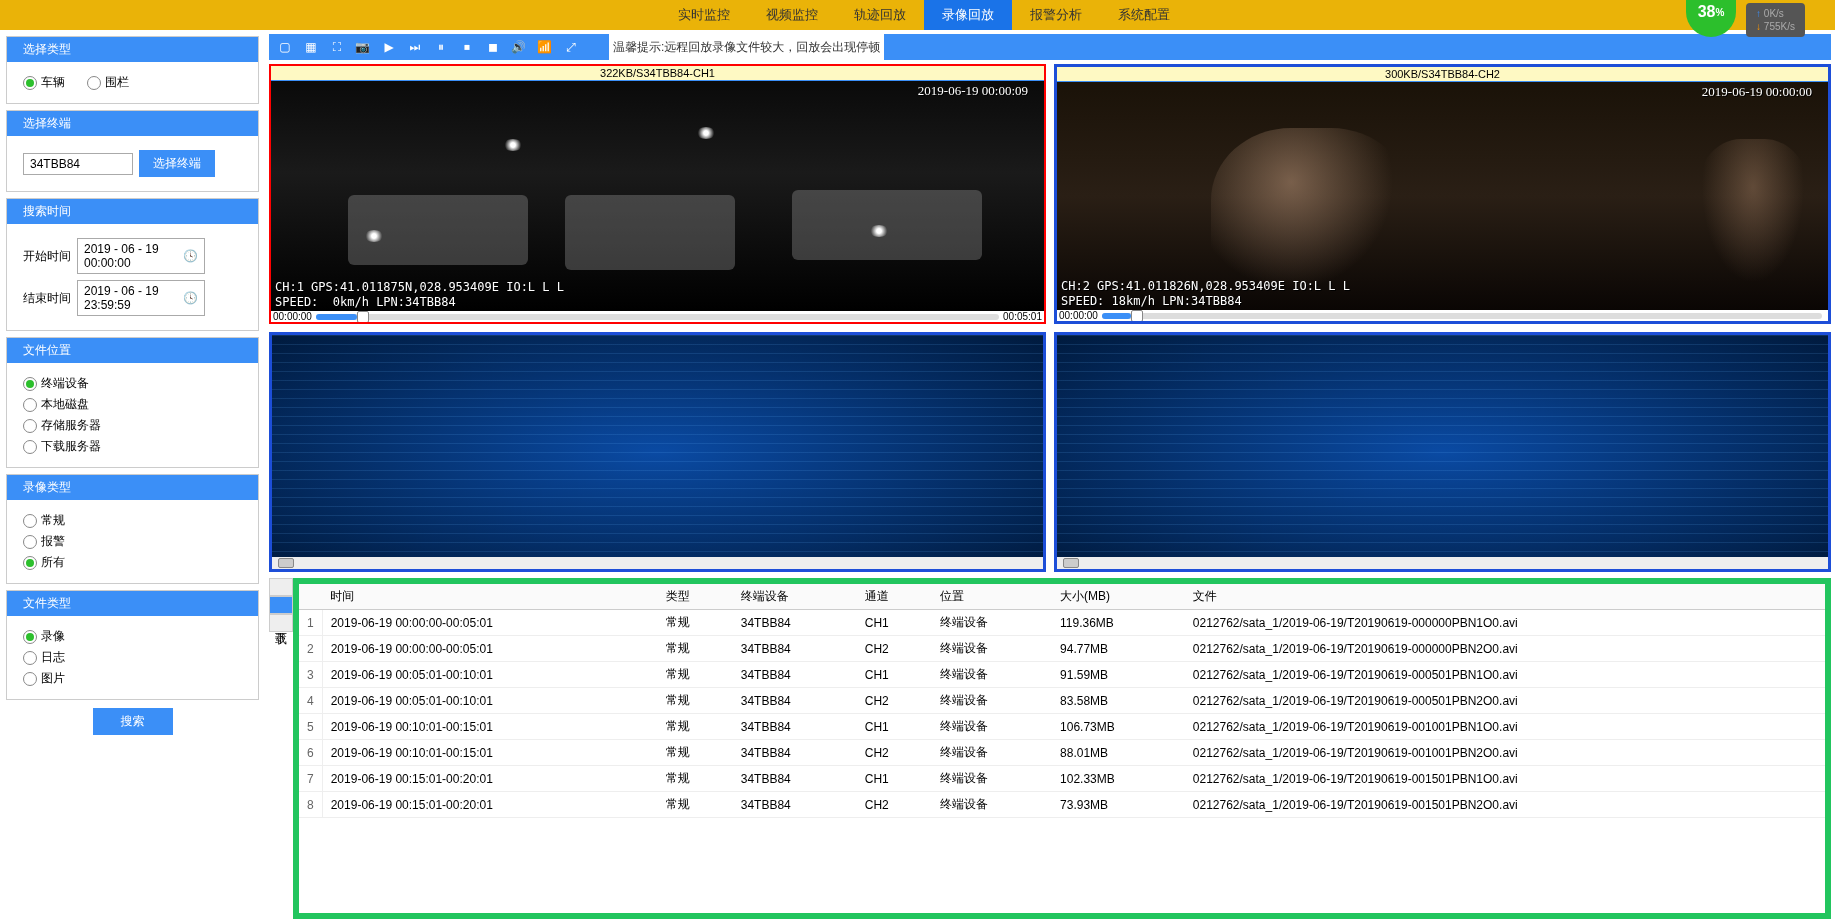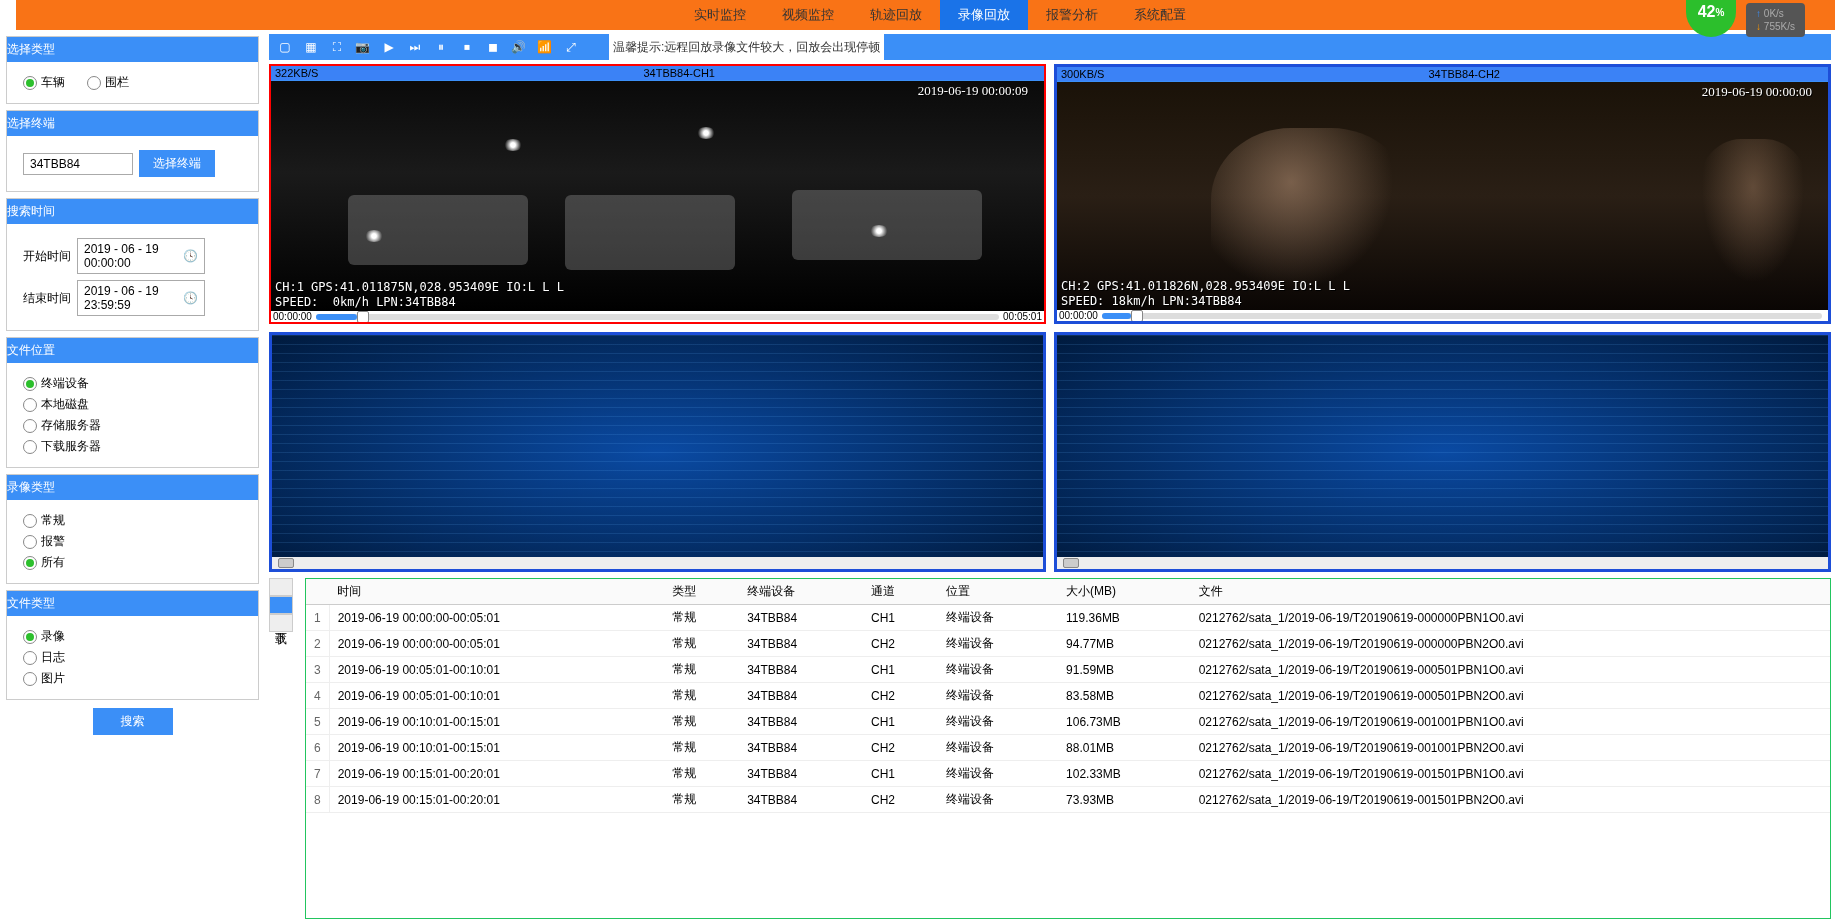--- a/index.html
+++ b/index.html
@@ -1,34 +1,34 @@
 <!DOCTYPE html>
 <html><head>
 <meta charset="utf-8">
 <style>
 * { box-sizing: border-box; margin: 0; padding: 0; }
 body { font-family: "Microsoft YaHei", Arial, sans-serif; font-size: 12px; background: #fff; width: 1835px; height: 923px; overflow: hidden; }
 
 
-.topnav { background: #f97316; height: 30px; display: flex; align-items: center; padding: 0 20px; color: #000; position: relative; margin-left: 16px; }
+.topnav { background: #eab308; height: 30px; display: flex; align-items: center; padding: 0 20px; color: #000; position: relative; }
 .topnav-menu { display: flex; gap: 0; margin-left: 640px; }
 .topnav-item { padding: 6px 18px; cursor: pointer; color: #333; font-size: 13px; font-weight: 500; }
 .topnav-item.active { background: #1a73e8; color: #fff; }
 .topnav-right { position: absolute; right: 30px; top: -5px; display: flex; align-items: center; gap: 10px; }
 .gauge { width: 50px; height: 50px; border-radius: 0 0 30px 30px; background: #2cbf2c; color: #fff; display: flex; align-items: center; justify-content: center; font-size: 16px; font-weight: bold; position: relative; top: -8px; }
 .gauge sub { font-size: 10px; }
 .speed-box { background: #555; border-radius: 4px; padding: 4px 10px; color: #aaa; font-size: 10px; line-height: 1.3; }
 .speed-box .up { color: #3b8ff7; }
 .speed-box .down { color: #ff9800; }
 
 
 .container { display: flex; height: calc(100% - 30px); }
 .sidebar { width: 265px; padding: 6px; background: #fff; }
 .panel { border: 1px solid #ccc; margin-bottom: 6px; background: #fff; }
-.panel-header { background: #3b8ff7; color: #fff; padding: 4px 0; font-size: 12px; }
+.panel-header { background: #3b8ff7; color: #fff; padding: 4px 16px; font-size: 12px; }
 .panel-body { padding: 8px 16px; }
 .radio-row { display: flex; gap: 22px; margin: 4px 0; }
 .radio-item { display: flex; align-items: center; gap: 4px; cursor: pointer; }
 .radio { width: 14px; height: 14px; border: 1px solid #888; border-radius: 50%; display: inline-flex; align-items: center; justify-content: center; }
 .radio.checked::after { content: ''; width: 8px; height: 8px; background: #2cbf2c; border-radius: 50%; }
 .radio-list .radio-item { margin: 4px 0; }
 .field-row { display: flex; align-items: center; gap: 6px; margin: 6px 0; }
 .field-label { width: 48px; }
 .text-input { border: 1px solid #aaa; padding: 3px 6px; font-size: 12px; width: 110px; }
 .date-input { border: 1px solid #aaa; padding: 3px 6px; font-size: 12px; width: 128px; display: flex; align-items: center; justify-content: space-between; }
@@ -39,21 +39,21 @@
 
 .main { flex: 1; display: flex; flex-direction: column; padding: 4px; overflow: hidden; }
 .toolbar { background: #3b8ff7; height: 26px; display: flex; align-items: center; padding: 0 8px; gap: 10px; color: #fff; }
 .toolbar-icon { width: 16px; height: 16px; display: inline-flex; align-items: center; justify-content: center; cursor: pointer; }
 .toolbar-hint { color: #333; background: #fff; margin-left: 20px; font-size: 12px; padding: 7px 4px; }
 
 
 .video-grid { display: grid; grid-template-columns: 1fr 1fr; grid-template-rows: 260px 240px; gap: 8px; margin-top: 4px; flex-shrink: 0; }
 .video-pane { position: relative; background: #000; border: 3px solid #1d4ed8; display: flex; flex-direction: column; overflow: hidden; }
 .video-pane.active { border: 2px solid #ff0000; }
-.video-head { display: flex; justify-content: space-between; background: #3b82f6; color: #000; font-size: 11px; padding: 1px 4px; border-bottom: 1px solid #3b8ff7; }
+.video-head { display: flex; justify-content: center; background: #fef9c3; color: #000; font-size: 11px; padding: 1px 4px; border-bottom: 1px solid #3b8ff7; }
 .video-body { flex: 1; position: relative; background: linear-gradient(180deg, #0a0a0a 0%, #1a1a1a 40%, #000 100%); overflow: hidden; }
 .video-overlay-top { position: absolute; top: 2px; right: 16px; color: #fff; font-family: Liberation Serif, serif; font-size: 13px; text-shadow: 1px 1px #000; }
 .video-overlay-bottom { position: absolute; bottom: 2px; left: 4px; color: #fff; font-family: monospace; font-size: 12px; text-shadow: 1px 1px #000; white-space: pre; line-height: 1.2; }
 .video-slider { display: flex; align-items: center; background: #fff; font-size: 10px; padding: 0 2px; justify-content: center; }
 .slider-track { flex: 1; height: 6px; background: #ddd; position: relative; margin: 0 4px; border-radius: 3px; }
 .slider-fill { position: absolute; left: 0; top: 0; height: 100%; background: #3b8ff7; border-radius: 3px; }
 .slider-thumb { position: absolute; top: -3px; width: 12px; height: 12px; background: #fff; border: 1px solid #888; border-radius: 2px; }
 
 
 .empty-pane { background: radial-gradient(ellipse at center, #0a4aa3 0%, #001a3d 100%); position: relative; }
@@ -64,41 +64,41 @@
 
 .scene-cars { position: absolute; inset: 0; }
 .car-shape { position: absolute; background: rgba(180,180,180,0.3); border-radius: 6px; }
 .headlight { position: absolute; width: 20px; height: 12px; background: radial-gradient(circle, #fff 20%, transparent 70%); border-radius: 50%; }
 
 
 .bottom-section { display: flex; margin-top: 6px; flex: 1; overflow: hidden; }
 .side-tabs { display: flex; flex-direction: column; width: 24px; }
 .side-tab { writing-mode: vertical-rl; background: #eee; border: 1px solid #ccc; padding: 8px 3px; cursor: pointer; font-size: 12px; text-align: center; }
 .side-tab.active { background: #3b8ff7; color: #fff; }
-.table-wrap { flex: 1; overflow: auto; border: 1px solid #22c55e; margin-left: 12px; }
+.table-wrap { flex: 1; overflow: auto; border: 6px solid #22c55e; }
 table { width: 100%; border-collapse: collapse; font-size: 12px; }
 th, td { text-align: left; padding: 4px 8px; border-bottom: 1px solid #eee; white-space: nowrap; }
 th { background: #fafafa; font-weight: normal; border-bottom: 1px solid #ccc; }
 td.idx { width: 20px; text-align: center; border-right: 1px solid #eee; color: #666; }
 </style>
 </head>
 <body>
 
 <div class="topnav">
   <div class="topnav-menu" id="nav-menu">
       <div class="topnav-item">实时监控</div>
       <div class="topnav-item">视频监控</div>
       <div class="topnav-item">轨迹回放</div>
       <div class="topnav-item active">录像回放</div>
       <div class="topnav-item">报警分析</div>
       <div class="topnav-item">系统配置</div>
     </div>
   <div class="topnav-right">
     <div class="gauge">
-        <span>42</span>
+        <span>38</span>
         <sub>%</sub>
       </div>
     <div class="speed-box">
       <div><span class="up">↑</span> <span>0K/s</span></div>
       <div><span class="down">↓</span> <span>755K/s</span></div>
     </div>
   </div>
 </div>
 
 <div class="container">

